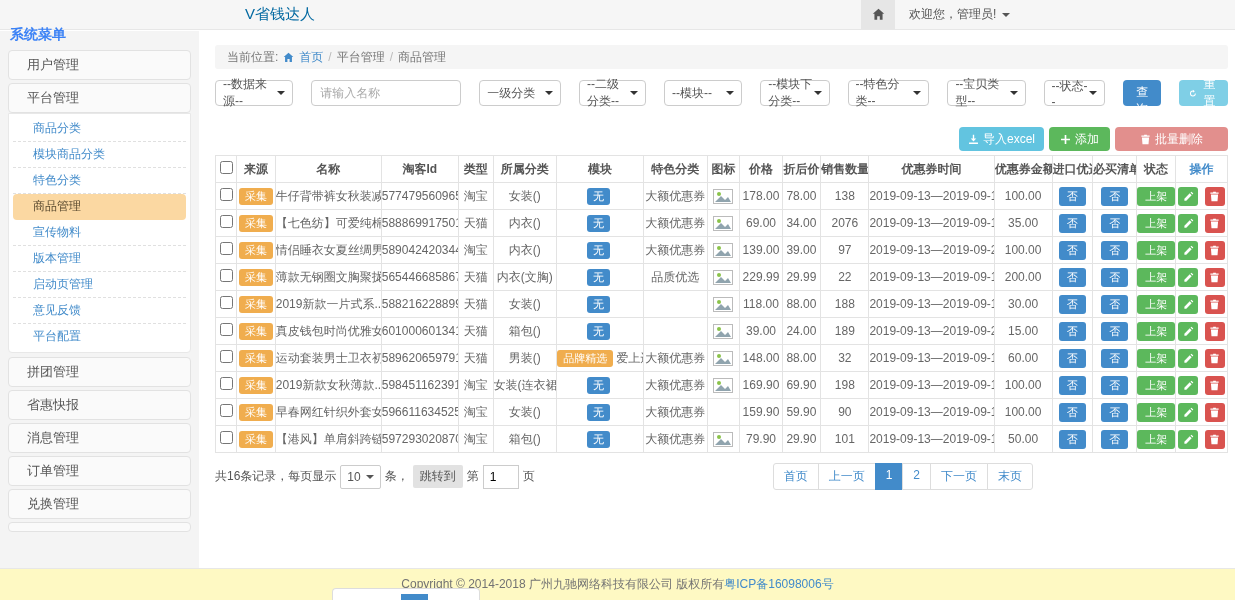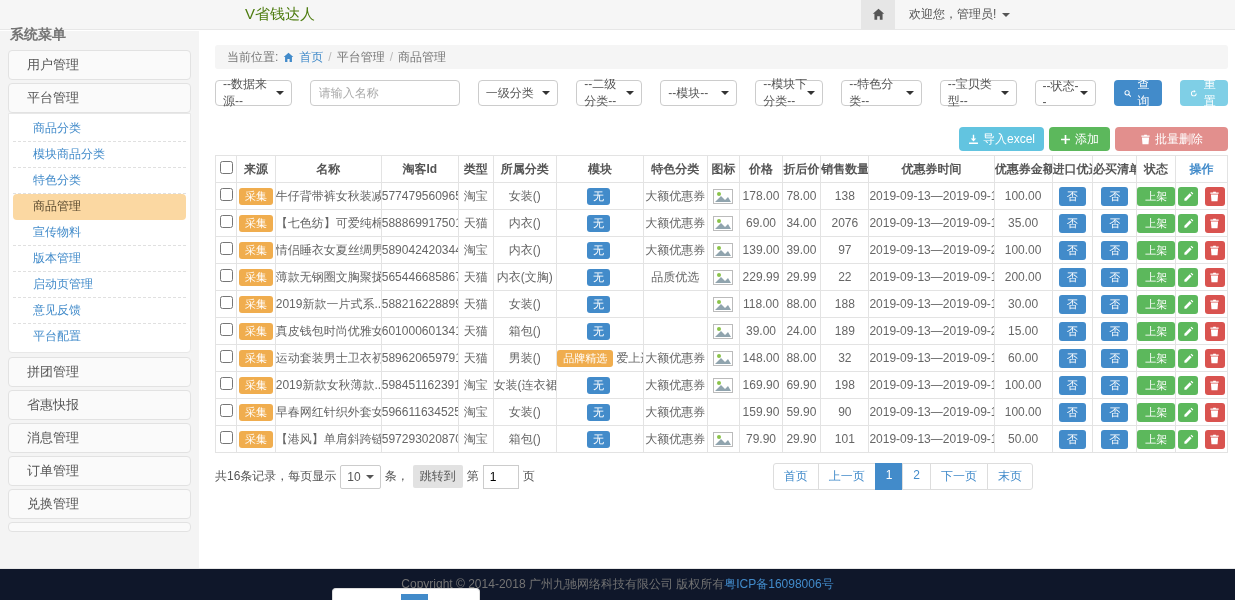--- a/index.html
+++ b/index.html
@@ -1,31 +1,31 @@
 <!DOCTYPE html>
 <html lang="zh"><head>
 <meta charset="utf-8">
 <style>
   * { box-sizing: border-box; margin: 0; padding: 0; }
   body { font-family: "Liberation Sans", "DejaVu Sans", sans-serif; font-size: 12px; color: #333; background:#fff; }
   .app { position: relative; width: 1235px; height: 600px; overflow: hidden; background: #fff; }
 
   
   .topbar { position: absolute; top:0; left:0; width:100%; height:30px; background:#f6f6f6; border-bottom:1px solid #e7e7e7; display:flex; align-items:center; }
-  .topbar-title { margin-left:245px; font-size:15px; color:#4d7c0f; }
+  .topbar-title { margin-left:245px; font-size:15px; color:#0369a1; }
   .topbar-right { margin-left:auto; display:flex; align-items:stretch; height:100%; }
   .home-box { width:34px; background:#e6e6e6; display:flex; align-items:center; justify-content:center; cursor:pointer; }
   .home-box svg { width:13px; height:13px; fill:#555; }
   .welcome { display:flex; align-items:center; gap:6px; padding:0 18px 0 14px; color:#555; cursor:pointer; width:340px; }
   .caret-down { width:0; height:0; border-left:4px solid transparent; border-right:4px solid transparent; border-top:4px solid #555; display:inline-block; }
 
   
   .side-col { position:absolute; top:31px; left:0; width:199px; height:537px; background:#f4f4f4; }
   .sidebar { position:absolute; top:24px; left:8px; width:183px; }
-  .sidebar-title { color:#737373; font-weight:bold; font-size:14px; padding:2px 6px 6px 2px; }
+  .sidebar-title { color:#3b82f6; font-weight:bold; font-size:14px; padding:2px 6px 6px 2px; }
   .nav-group { height:30px; line-height:28px; background:#fafafa; border:1px solid #e2e2e2; border-radius:4px; padding-left:18px; color:#555; font-size:13px; margin-bottom:3px; cursor:pointer; }
   .nav-group.partial { height:10px; }
   .submenu { background:#fff; border:1px solid #e8e8e8; border-radius:0 0 4px 4px; margin:-3px 0 4px 0; padding:2px 4px; }
   .submenu-item { height:26px; line-height:25px; padding-left:20px; color:#428bca; font-size:12px; border-bottom:1px dashed #e0e0e0; cursor:pointer; }
   .submenu-item:last-child { border-bottom:none; }
   .submenu-item.active { background:#fbd8a2; border-radius:4px; color:#5a4a2f; border-bottom-color:transparent; }
 
   
   .main { position:absolute; top:45px; left:215px; width:1013px; }
   .breadcrumb { height:24px; background:#f5f5f5; border-radius:3px; display:flex; align-items:center; gap:5px; padding:0 12px; color:#777; }
@@ -34,21 +34,21 @@
   .crumb-sep { color:#bbb; }
 
   .filter-bar { margin-top:11px; display:flex; gap:18px; align-items:center; }
   .sel { height:26px; border:1px solid #ccc; border-radius:4px; background:#fff; display:flex; align-items:center; justify-content:space-between; padding:0 7px; color:#555; cursor:pointer; }
   .sel .caret-down { border-top-color:#333; }
   .txt { height:26px; border:1px solid #ccc; border-radius:4px; padding:0 8px; color:#555; font-size:12px; font-family:inherit; }
   .txt::placeholder { color:#aaa; }
   .fw-0{width:100px}.fw-1{width:150px}.fw-2{width:105px}.fw-3{width:85px}.fw-4{width:100px}.fw-5{width:88px}.fw-6{width:105px}.fw-7{width:100px}.fw-8{width:78px}
   .btn { border:none; border-radius:4px; color:#fff; font-size:12px; font-family:inherit; display:inline-flex; align-items:center; gap:4px; cursor:pointer; }
   .btn svg { width:11px; height:11px; fill:#fff; }
-  .btn-search { height:26px; padding:0 10px; background:#428bca; }
+  .btn-search { height:26px; padding:0 10px; background:#428bca;flex-direction:column; }
   .btn-reset { height:26px; padding:0 10px; background:#7fcfe6; }
 
   .toolbar { margin-top:21px; display:flex; justify-content:flex-end; gap:5px; }
   .btn-import { height:24px; padding:0 9px; background:#62c4e0; }
   .btn-add { height:24px; padding:0 11px; background:#5cb85c; }
   .btn-batch-del { height:24px; padding:0 25px; background:#e28f8d; }
 
   
   table { width:100%; border-collapse:collapse; margin-top:4px; table-layout:fixed; }
   th, td { border:1px solid #e3e3e3; text-align:center; height:27px; overflow:hidden; white-space:nowrap; }
@@ -74,21 +74,21 @@
   .per-page { border:1px solid #ccc; border-radius:2px; height:24px; display:inline-flex; align-items:center; gap:5px; padding:0 6px; background:#fff; cursor:pointer; }
   .jump-btn { background:#e2e2e2; color:#555; border-radius:2px; padding:3px 7px; cursor:pointer; }
   .jump-input { width:36px; height:24px; border:1px solid #ccc; padding:0 6px; font-family:inherit; font-size:12px; }
   .pager { margin-left:auto; margin-right:195px; display:flex; }
   .page-btn { border:1px solid #ddd; background:#fff; color:#428bca; padding:4px 10px; margin-left:-1px; cursor:pointer; }
   .page-btn:first-child { border-radius:3px 0 0 3px; margin-left:0; }
   .page-btn:last-child { border-radius:0 3px 3px 0; }
   .page-btn.active { background:#428bca; border-color:#428bca; color:#fff; }
 
   
-  .footer { position:absolute; left:0; bottom:0; width:100%; height:32px; background:#0f172a; border-top:1px solid #e7e7e7; display:flex; align-items:center; justify-content:center; color:#737373; z-index:5; }
+  .footer { position:absolute; left:0; bottom:0; width:100%; height:32px; background:#fef9c3; border-top:1px solid #e7e7e7; display:flex; align-items:center; justify-content:center; color:#737373; z-index:5; }
   .footer a { color:#428bca; text-decoration:none; cursor:pointer; }
   .partial-box { position:absolute; left:332px; top:588px; width:148px; height:12px; background:#fff; border:1px solid #ddd; border-bottom:none; border-radius:4px 4px 0 0; z-index:6; }
   .partial-blue { position:absolute; left:401px; top:594px; width:27px; height:6px; background:#428bca; z-index:7; }
 </style>
 </head>
 <body>
 
 <div class="app">
 
   <div class="topbar">

